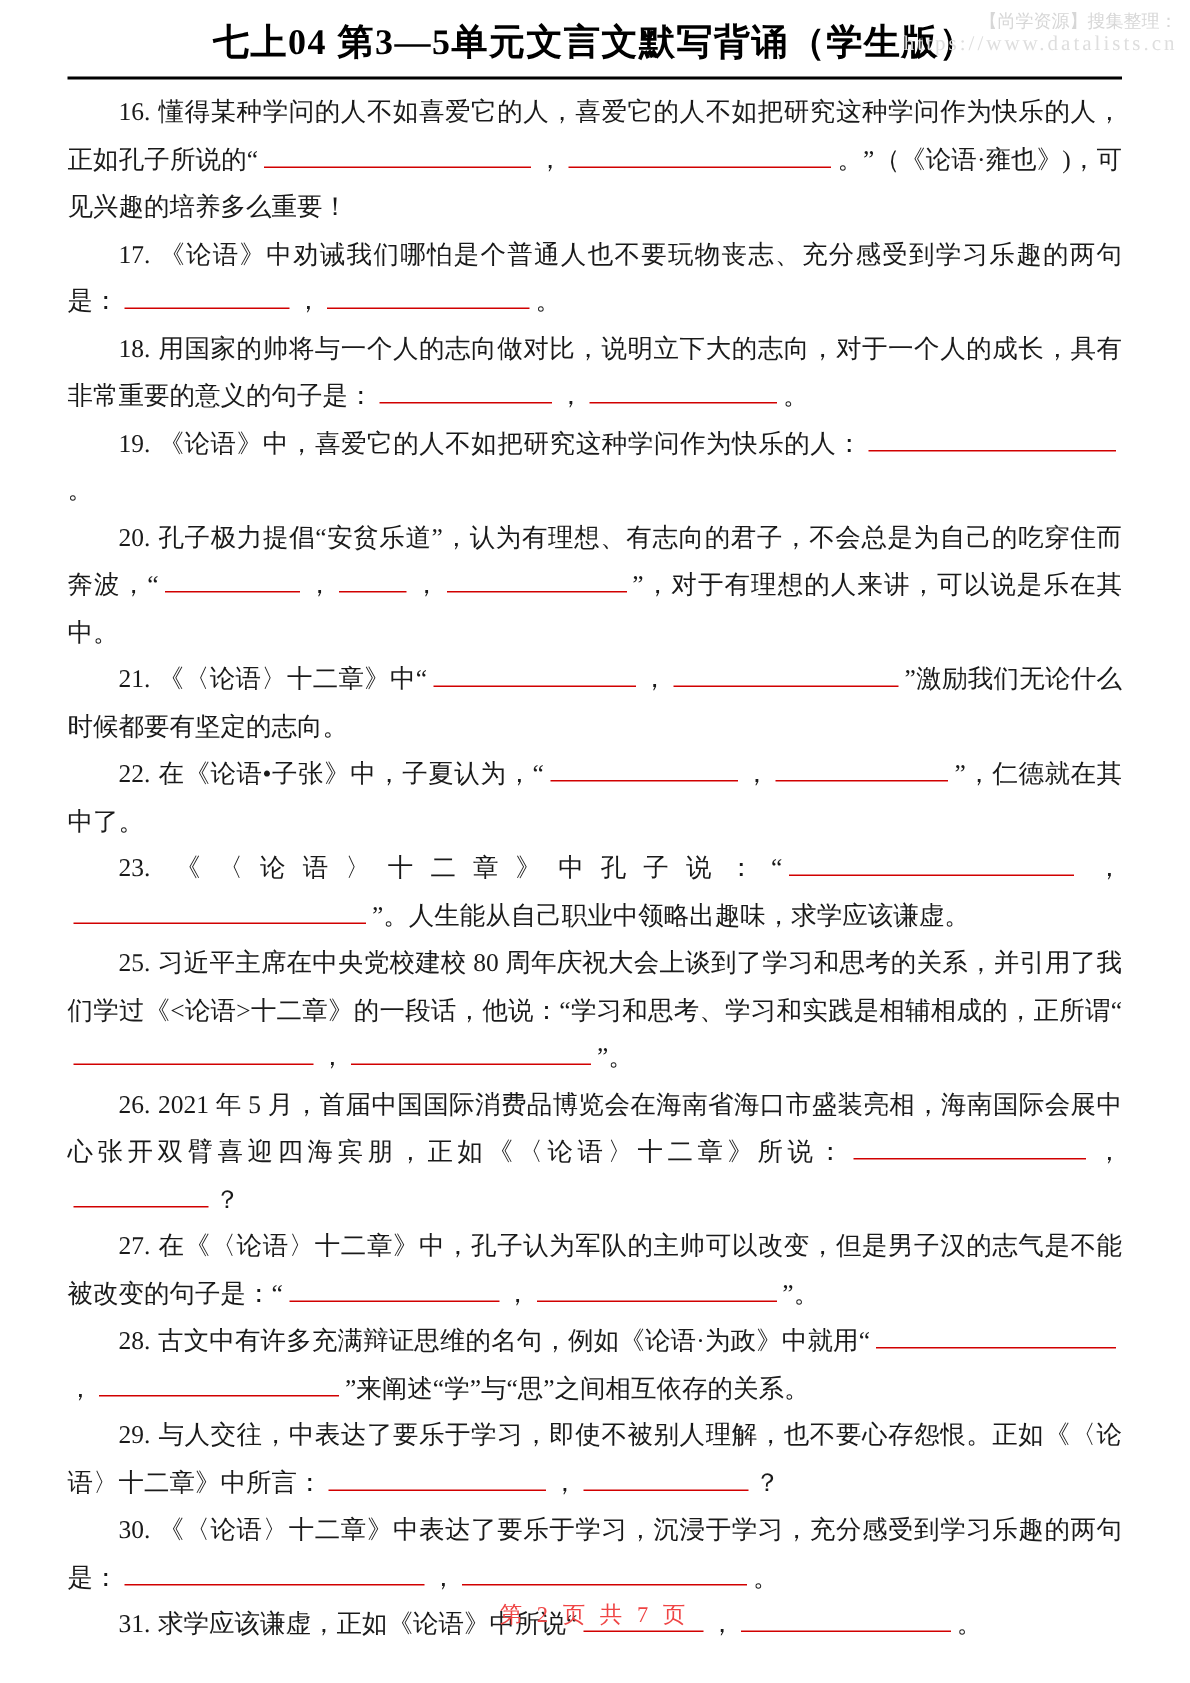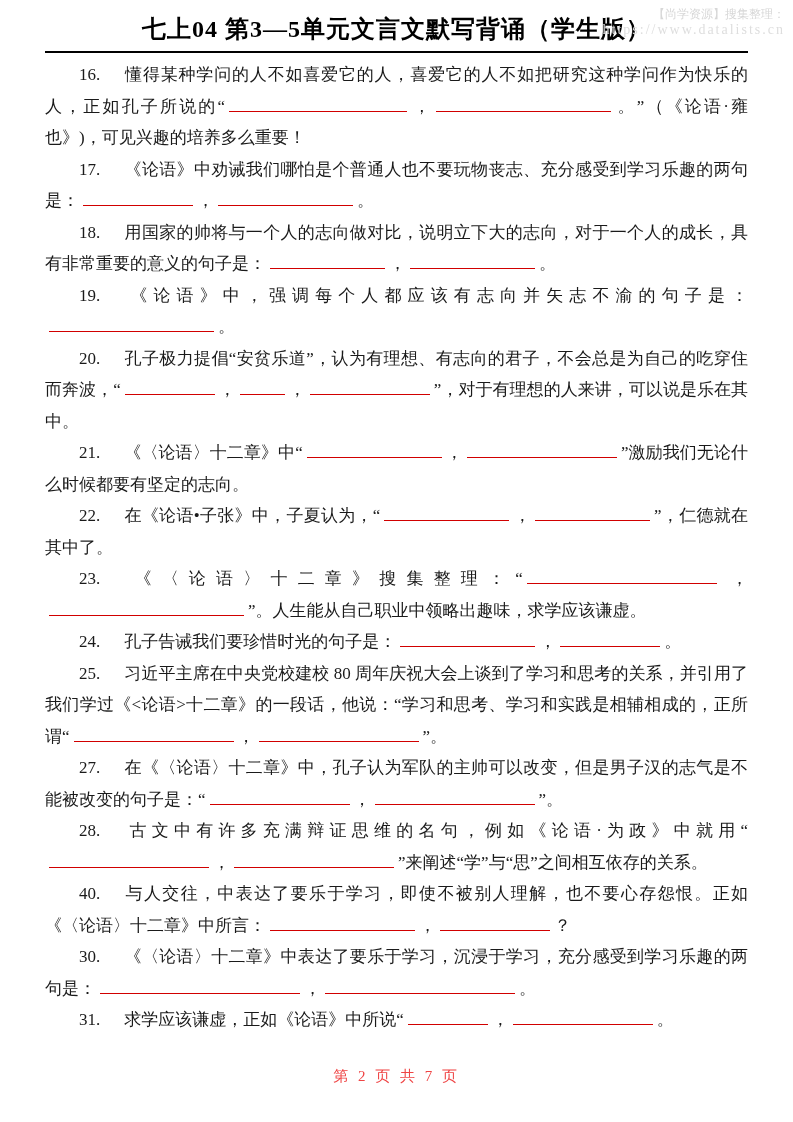--- a/index.html
+++ b/index.html
@@ -50,21 +50,21 @@
   
   .question-list{margin:0;}
   p.question{
     margin:0;
     font-size:17px;
     line-height:31.5px;
     text-align:justify;
     text-indent:2em;
     word-break:break-all;
   }
-  p.question .qnum{margin-right:24px;}
+  p.question .qnum{margin-right:5px;}
   span.blank{
     display:inline-block;
     height:15px;
     margin:0 4px;
     border-bottom:1.8px solid #d10000;
     vertical-align:baseline;
   }
   
   .footer{
     position:absolute;
@@ -85,30 +85,30 @@
     <div class="wm2">https://www.datalists.cn</div>
   </div>
 
   <h1 class="title">七上04 第3—5单元文言文默写背诵（学生版）</h1>
   <hr class="header-rule">
 
   <div class="question-list">
       <p class="question"><span class="qnum">16.</span><span>懂得某种学问的人不如喜爱它的人，喜爱它的人不如把研究这种学问作为快乐的人，正如孔子所说的“</span><span class="blank" style="width: 178px;"></span><span>，</span><span class="blank" style="width: 175px;"></span><span>。”（《论语·雍也》)，可见兴趣的培养多么重要！</span></p>
       <p class="question"><span class="qnum">17.</span><span>《论语》中劝诫我们哪怕是个普通人也不要玩物丧志、充分感受到学习乐趣的两句是：</span><span class="blank" style="width: 110px;"></span><span>，</span><span class="blank" style="width: 135px;"></span><span>。</span></p>
       <p class="question"><span class="qnum">18.</span><span>用国家的帅将与一个人的志向做对比，说明立下大的志向，对于一个人的成长，具有非常重要的意义的句子是：</span><span class="blank" style="width: 115px;"></span><span>，</span><span class="blank" style="width: 125px;"></span><span>。</span></p>
-      <p class="question"><span class="qnum">19.</span><span>《论语》中，强调每个人都应该有志向并矢志不渝的句子是：</span><span class="blank" style="width: 165px;"></span><span>。</span></p>
+      <p class="question"><span class="qnum">19.</span><span>《论语》中，喜爱它的人不如把研究这种学问作为快乐的人：</span><span class="blank" style="width: 165px;"></span><span>。</span></p>
       <p class="question"><span class="qnum">20.</span><span>孔子极力提倡“安贫乐道”，认为有理想、有志向的君子，不会总是为自己的吃穿住而奔波，“</span><span class="blank" style="width: 90px;"></span><span>，</span><span class="blank" style="width: 45px;"></span><span>，</span><span class="blank" style="width: 120px;"></span><span>”，对于有理想的人来讲，可以说是乐在其中。</span></p>
       <p class="question"><span class="qnum">21.</span><span>《〈论语〉十二章》中“</span><span class="blank" style="width: 135px;"></span><span>，</span><span class="blank" style="width: 150px;"></span><span>”激励我们无论什么时候都要有坚定的志向。</span></p>
       <p class="question"><span class="qnum">22.</span><span>在《论语•子张》中，子夏认为，“</span><span class="blank" style="width: 125px;"></span><span>，</span><span class="blank" style="width: 115px;"></span><span>”，仁德就在其中了。</span></p>
-      <p class="question"><span class="qnum">23.</span><span>《〈论语〉十二章》搜集整理：“</span><span class="blank" style="width: 190px;"></span><span>，</span><span class="blank" style="width: 195px;"></span><span>”。人生能从自己职业中领略出趣味，求学应该谦虚。</span></p>
-      <p class="question"><span class="qnum">24.</span><span>孔子告诫我们要珍惜时光的句子是：</span><span class="blank" style="width: 135px;"></span><span>，</span><span class="blank" style="width: 100px;"></span><span>。</span></p>
+      <p class="question"><span class="qnum">23.</span><span>《〈论语〉十二章》中孔子说：“</span><span class="blank" style="width: 190px;"></span><span>，</span><span class="blank" style="width: 195px;"></span><span>”。人生能从自己职业中领略出趣味，求学应该谦虚。</span></p>
       <p class="question"><span class="qnum">25.</span><span>习近平主席在中央党校建校 80 周年庆祝大会上谈到了学习和思考的关系，并引用了我们学过《&lt;论语&gt;十二章》的一段话，他说：“学习和思考、学习和实践是相辅相成的，正所谓“</span><span class="blank" style="width: 160px;"></span><span>，</span><span class="blank" style="width: 160px;"></span><span>”。</span></p>
+      <p class="question"><span class="qnum">26.</span><span>2021 年 5 月，首届中国国际消费品博览会在海南省海口市盛装亮相，海南国际会展中心张开双臂喜迎四海宾朋，正如《〈论语〉十二章》所说：</span><span class="blank" style="width: 155px;"></span><span>，</span><span class="blank" style="width: 90px;"></span><span>？</span></p>
       <p class="question"><span class="qnum">27.</span><span>在《〈论语〉十二章》中，孔子认为军队的主帅可以改变，但是男子汉的志气是不能被改变的句子是：“</span><span class="blank" style="width: 140px;"></span><span>，</span><span class="blank" style="width: 160px;"></span><span>”。</span></p>
       <p class="question"><span class="qnum">28.</span><span>古文中有许多充满辩证思维的名句，例如《论语·为政》中就用“</span><span class="blank" style="width: 160px;"></span><span>，</span><span class="blank" style="width: 160px;"></span><span>”来阐述“学”与“思”之间相互依存的关系。</span></p>
-      <p class="question"><span class="qnum">40.</span><span>与人交往，中表达了要乐于学习，即使不被别人理解，也不要心存怨恨。正如《〈论语〉十二章》中所言：</span><span class="blank" style="width: 145px;"></span><span>，</span><span class="blank" style="width: 110px;"></span><span>？</span></p>
+      <p class="question"><span class="qnum">29.</span><span>与人交往，中表达了要乐于学习，即使不被别人理解，也不要心存怨恨。正如《〈论语〉十二章》中所言：</span><span class="blank" style="width: 145px;"></span><span>，</span><span class="blank" style="width: 110px;"></span><span>？</span></p>
       <p class="question"><span class="qnum">30.</span><span>《〈论语〉十二章》中表达了要乐于学习，沉浸于学习，充分感受到学习乐趣的两句是：</span><span class="blank" style="width: 200px;"></span><span>，</span><span class="blank" style="width: 190px;"></span><span>。</span></p>
       <p class="question"><span class="qnum">31.</span><span>求学应该谦虚，正如《论语》中所说“</span><span class="blank" style="width: 80px;"></span><span>，</span><span class="blank" style="width: 140px;"></span><span>。</span></p>
     </div>
 
   <div class="footer">
     <span>第 2 页 共 7 页</span>
   </div>
 
 </div>
 

